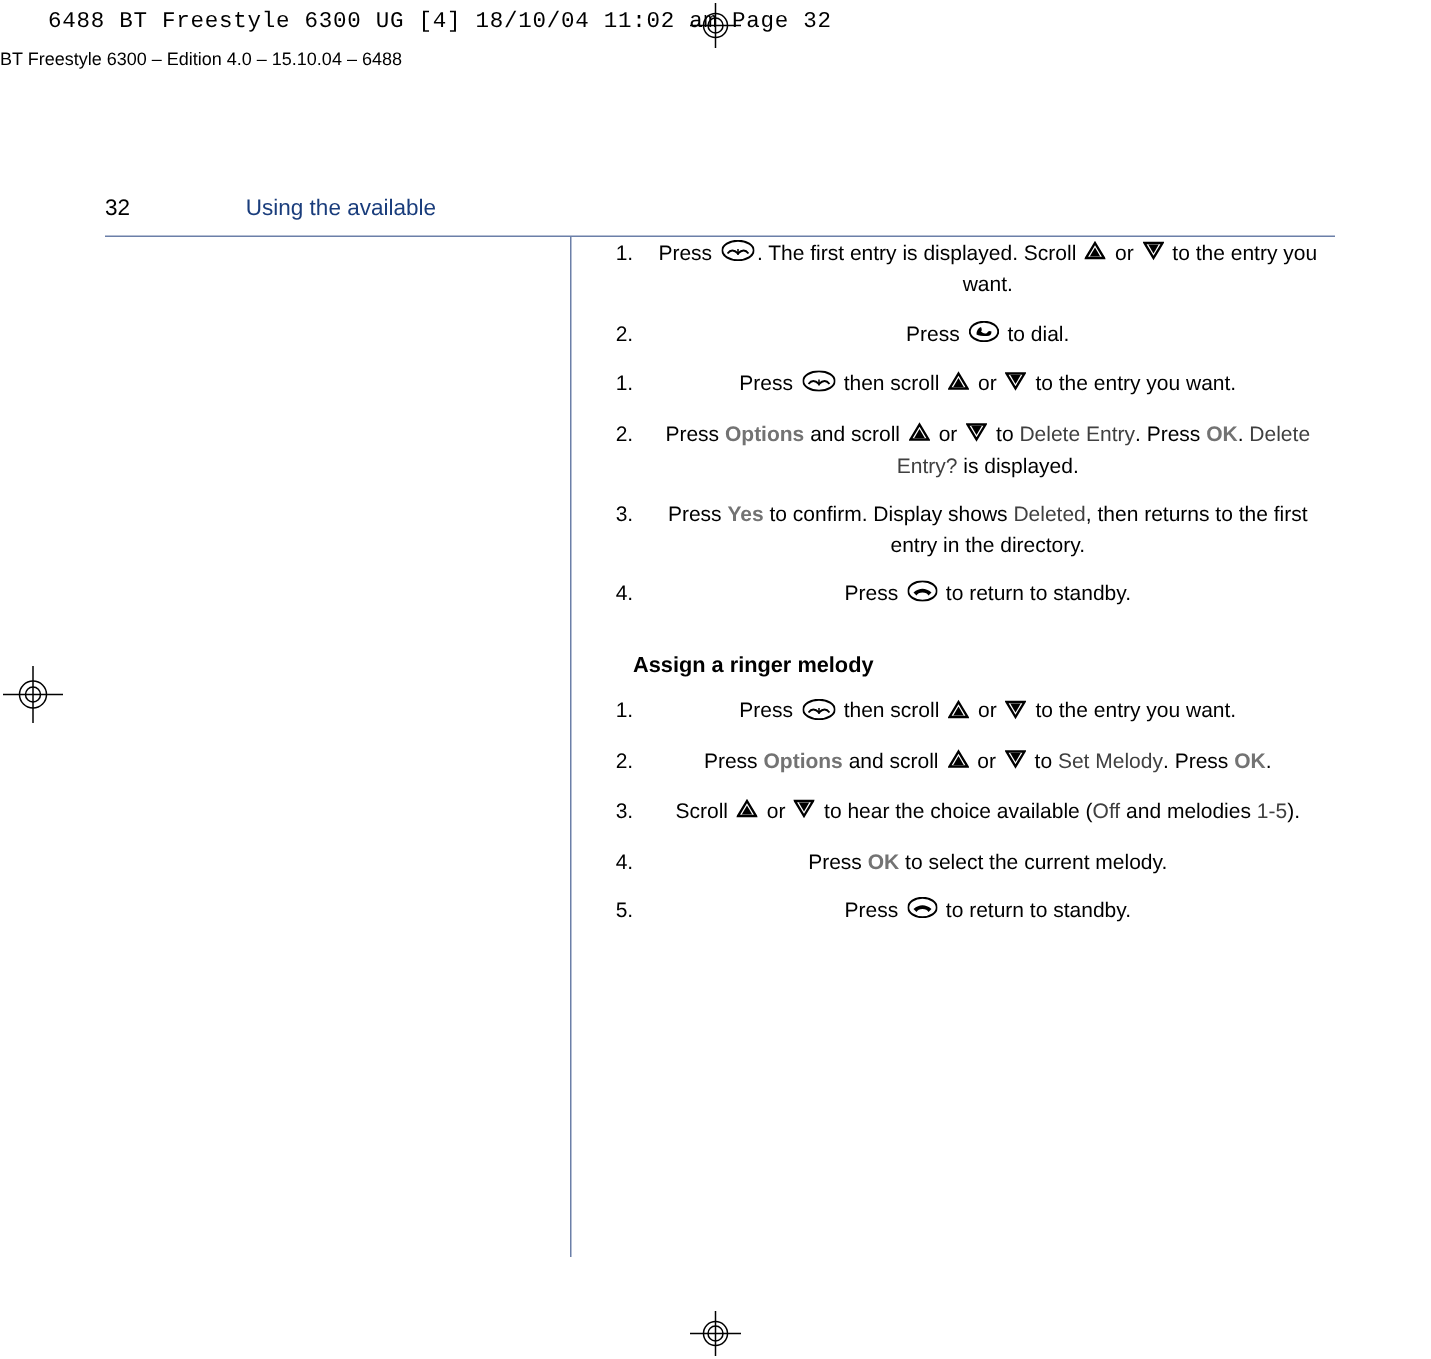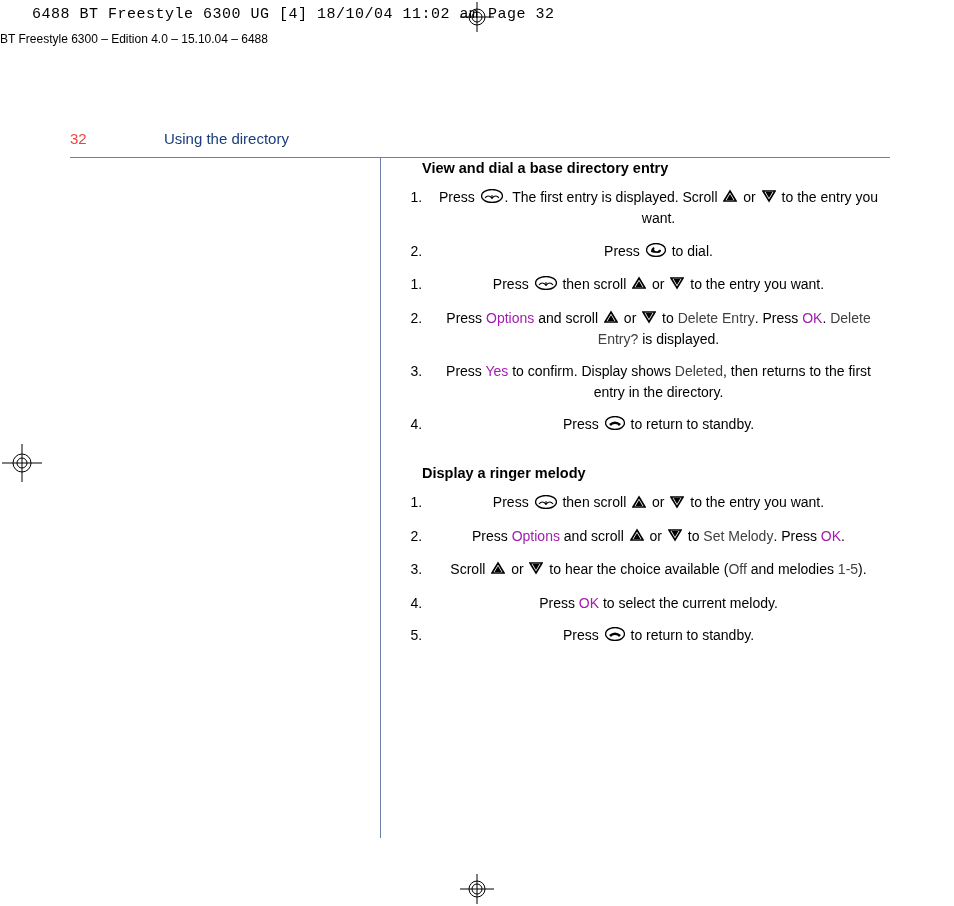--- a/index.html
+++ b/index.html
@@ -48,21 +48,21 @@
   .page-area {
     position: absolute;
     top: 130px;
     left: 70px;
     width: 820px;
   }
   .header-row {
     margin-bottom: 10px;
   }
   .page-num {
-    color: #ef4444;
+    color: #000000;
     font-size: 15px;
     display: inline-block;
     width: 90px;
   }
   .section-title {
     color: #1a3d7c;
     font-size: 15px;
   }
   .rule-h {
     border-top: 1px solid #6b7fa8;
@@ -95,22 +95,22 @@
   ol {
     margin: 0 0 0 0;
     padding-left: 16px;
     text-align: center;
   }
   ol li {
     margin-bottom: 12px;
     padding-left: 6px;
   }
   .opt {
-    color: #a21caf;
-    font-weight: normal;
+    color: #737373;
+    font-weight: bold;
   }
   .lcd {
     font-family: Liberation Sans, sans-serif;
     letter-spacing: 0px;
     color: #404040;
   }
   .icon {
     display: inline-block;
     vertical-align: middle;
     margin: 0 2px;
@@ -137,29 +137,28 @@
   <circle cx="23" cy="15" r="8" fill="none" stroke="#000"></circle>
   <circle cx="23" cy="15" r="5" fill="none" stroke="#000"></circle>
 </svg>
 
 <div class="print-header">6488 BT Freestyle 6300 UG [4]  18/10/04  11:02 am  Page 32</div>
 <div class="edition-line">BT Freestyle 6300 – Edition 4.0 – 15.10.04 – 6488</div>
 
 <div class="page-area">
   <div class="header-row">
     <span class="page-num">32</span>
-    <span class="section-title">Using the directory</span>
+    <span class="section-title">Using the available</span>
   </div>
   <div class="rule-h">
     <div class="rule-v"></div>
   </div>
 
   <div class="content-col">
 
-    <div class="subhead">View and dial a base directory entry</div>
     <ol>
       <li>
         <span>Press </span><span class="icon"><svg width="22" height="14" viewBox="0 0 22 14">
               <ellipse cx="11" cy="7" rx="10.5" ry="6.5" fill="none" stroke="#000" stroke-width="1.3"></ellipse>
               <path d="M4 9 Q7 5 11 9 Q15 5 18 9" fill="none" stroke="#000" stroke-width="1.2"></path>
               <line x1="11" y1="6" x2="11" y2="10" stroke="#000" stroke-width="1"></line>
             </svg></span><span>. The first entry is displayed. Scroll </span><span class="icon"><svg width="14" height="14" viewBox="0 0 14 14">
               <path d="M7 2 L13 12 L1 12 Z" fill="none" stroke="#000" stroke-width="1.6"></path>
               <path d="M7 5 L10.5 11 L3.5 11 Z" fill="#000"></path>
             </svg></span><span> or </span><span class="icon"><svg width="14" height="14" viewBox="0 0 14 14">
@@ -202,21 +201,21 @@
         <span>Press </span><span class="opt">Yes</span><span> to confirm. Display shows </span><span class="lcd">Deleted</span><span>, then returns to the first entry in the directory.</span>
       </li>
       <li>
         <span>Press </span><span class="icon"><svg width="20" height="14" viewBox="0 0 20 14">
               <ellipse cx="10" cy="7" rx="9.5" ry="6.5" fill="none" stroke="#000" stroke-width="1.3"></ellipse>
               <path d="M4 8 Q10 3 16 8 L14 10 Q13 8 10 8 Q7 8 6 10 Z" fill="#000"></path>
             </svg></span><span> to return to standby.</span>
       </li>
     </ol>
 
-    <div class="subhead gap">Display a ringer melody</div>
+    <div class="subhead gap">Assign a ringer melody</div>
     <ol>
       <li>
         <span>Press </span><span class="icon"><svg width="22" height="14" viewBox="0 0 22 14">
               <ellipse cx="11" cy="7" rx="10.5" ry="6.5" fill="none" stroke="#000" stroke-width="1.3"></ellipse>
               <path d="M4 9 Q7 5 11 9 Q15 5 18 9" fill="none" stroke="#000" stroke-width="1.2"></path>
               <line x1="11" y1="6" x2="11" y2="10" stroke="#000" stroke-width="1"></line>
             </svg></span><span> then scroll </span><span class="icon"><svg width="14" height="14" viewBox="0 0 14 14">
               <path d="M7 2 L13 12 L1 12 Z" fill="none" stroke="#000" stroke-width="1.6"></path>
               <path d="M7 5 L10.5 11 L3.5 11 Z" fill="#000"></path>
             </svg></span><span> or </span><span class="icon"><svg width="14" height="14" viewBox="0 0 14 14">

